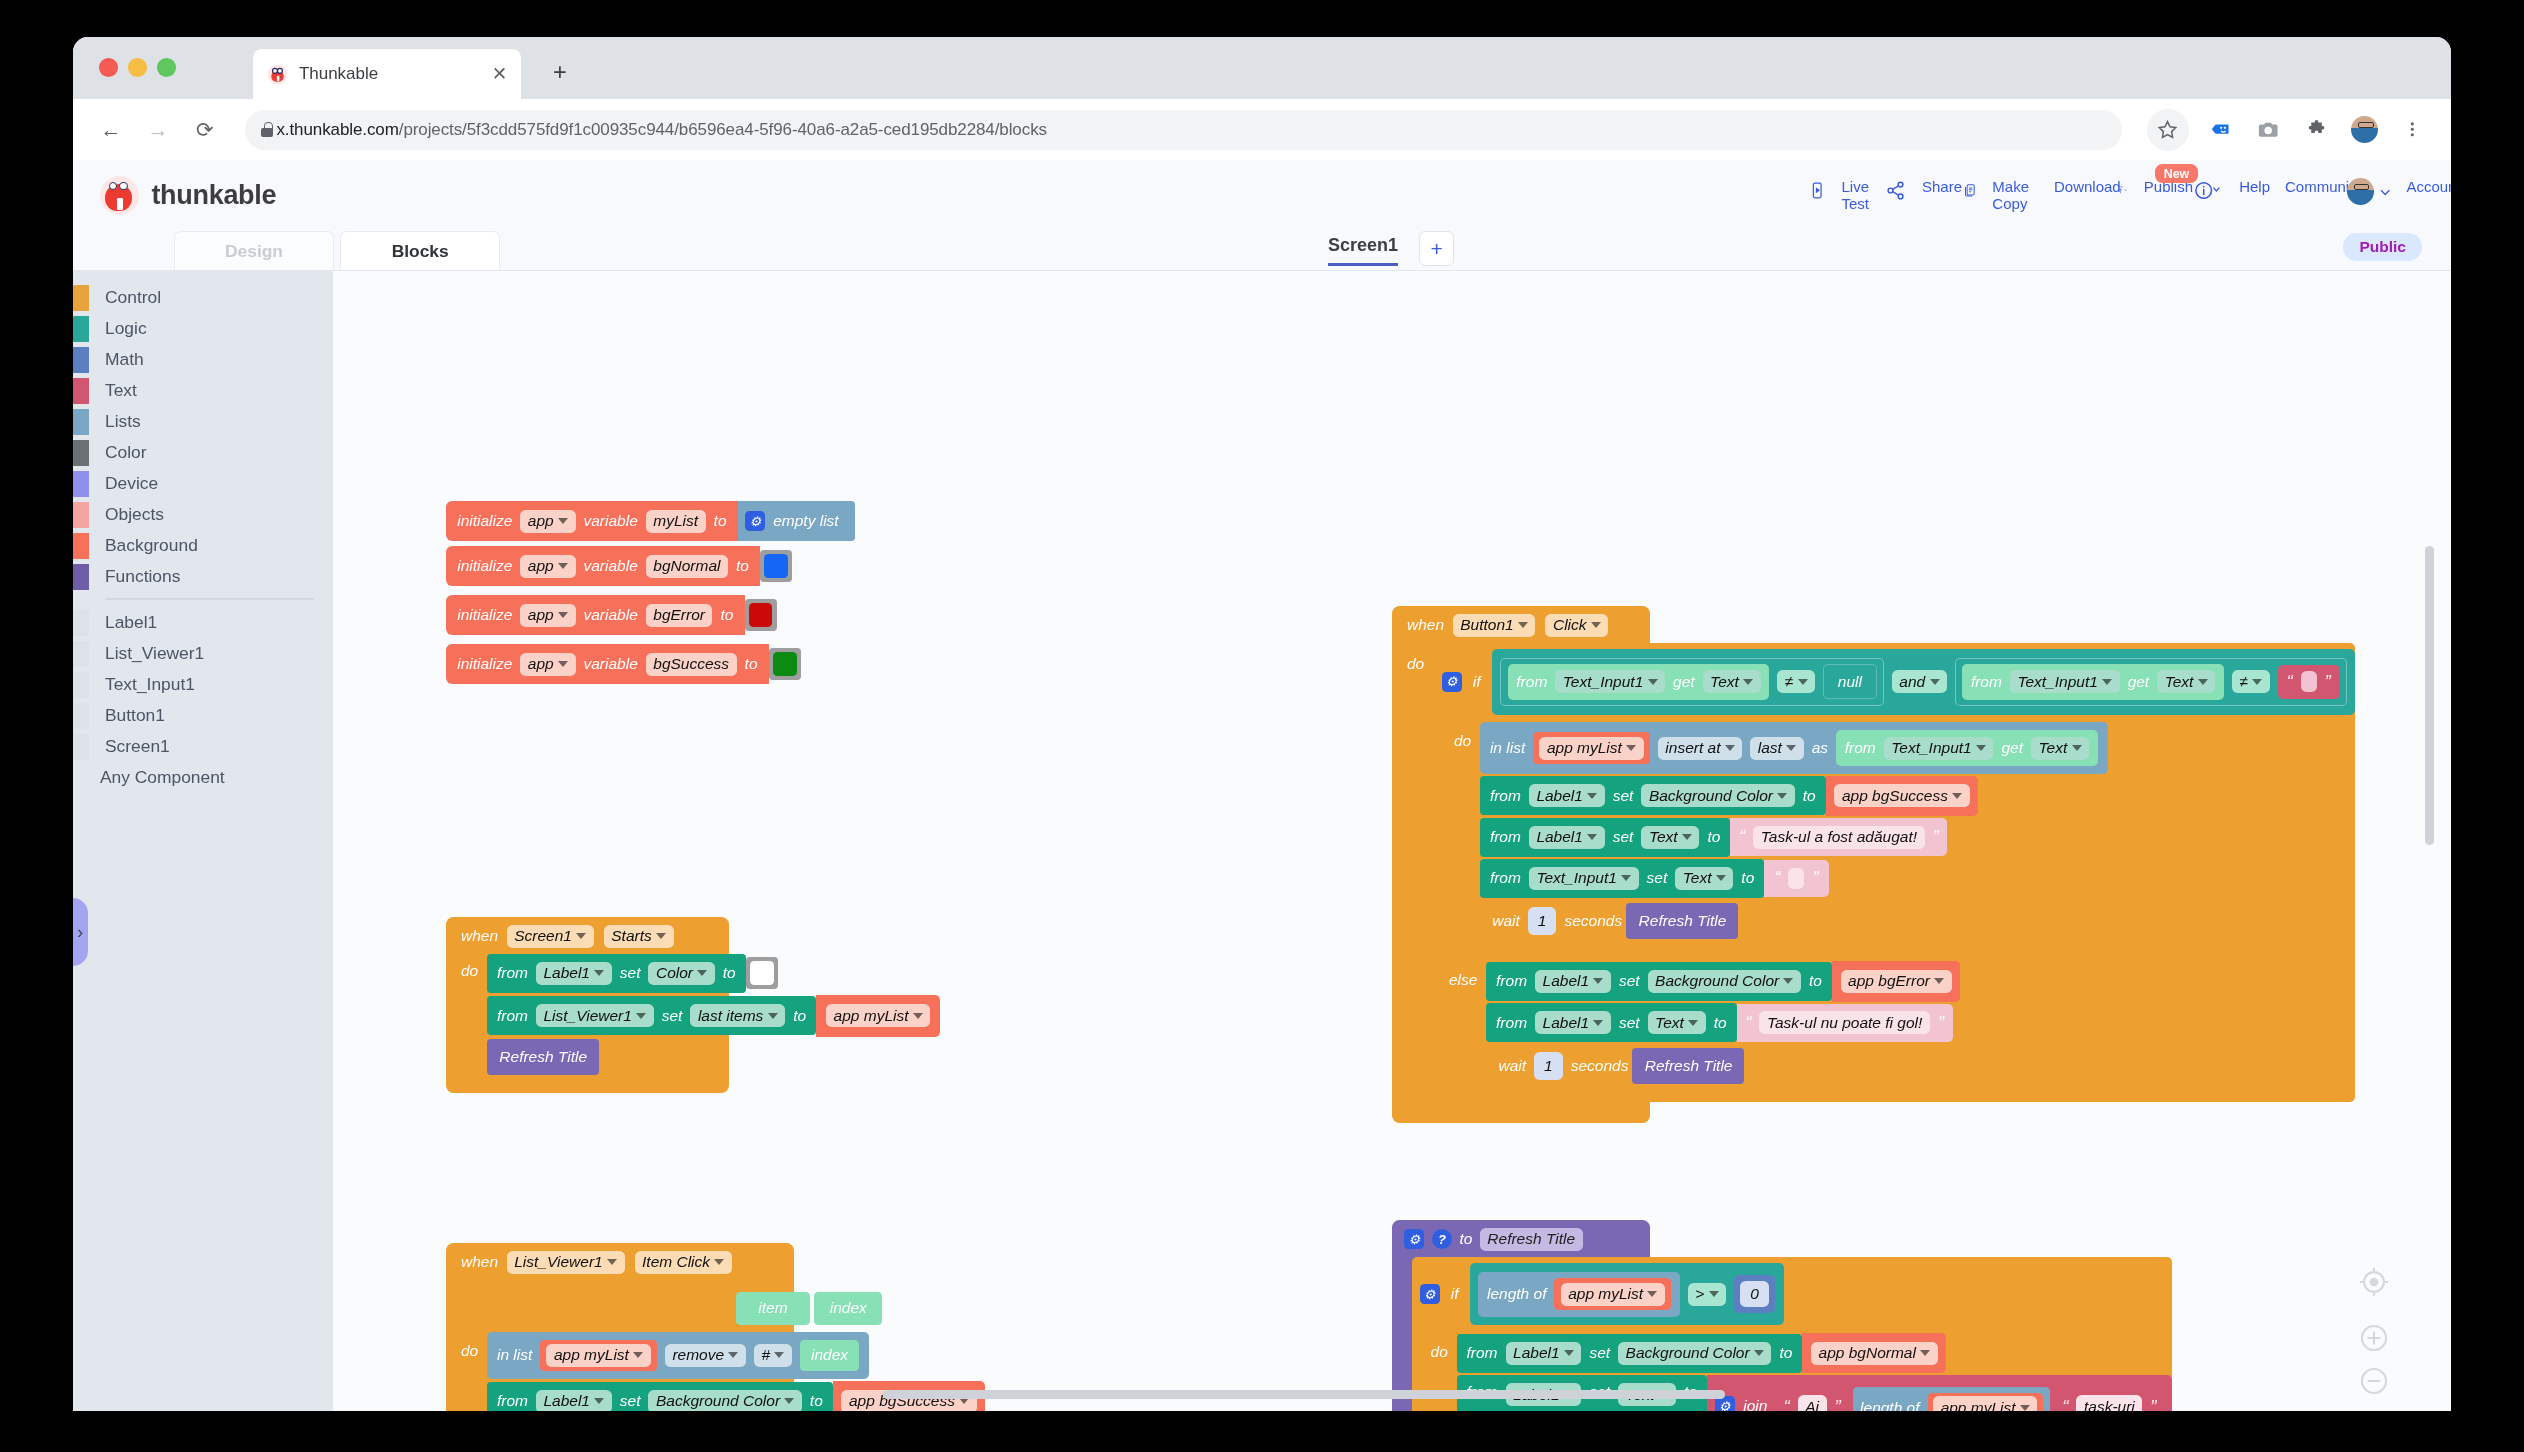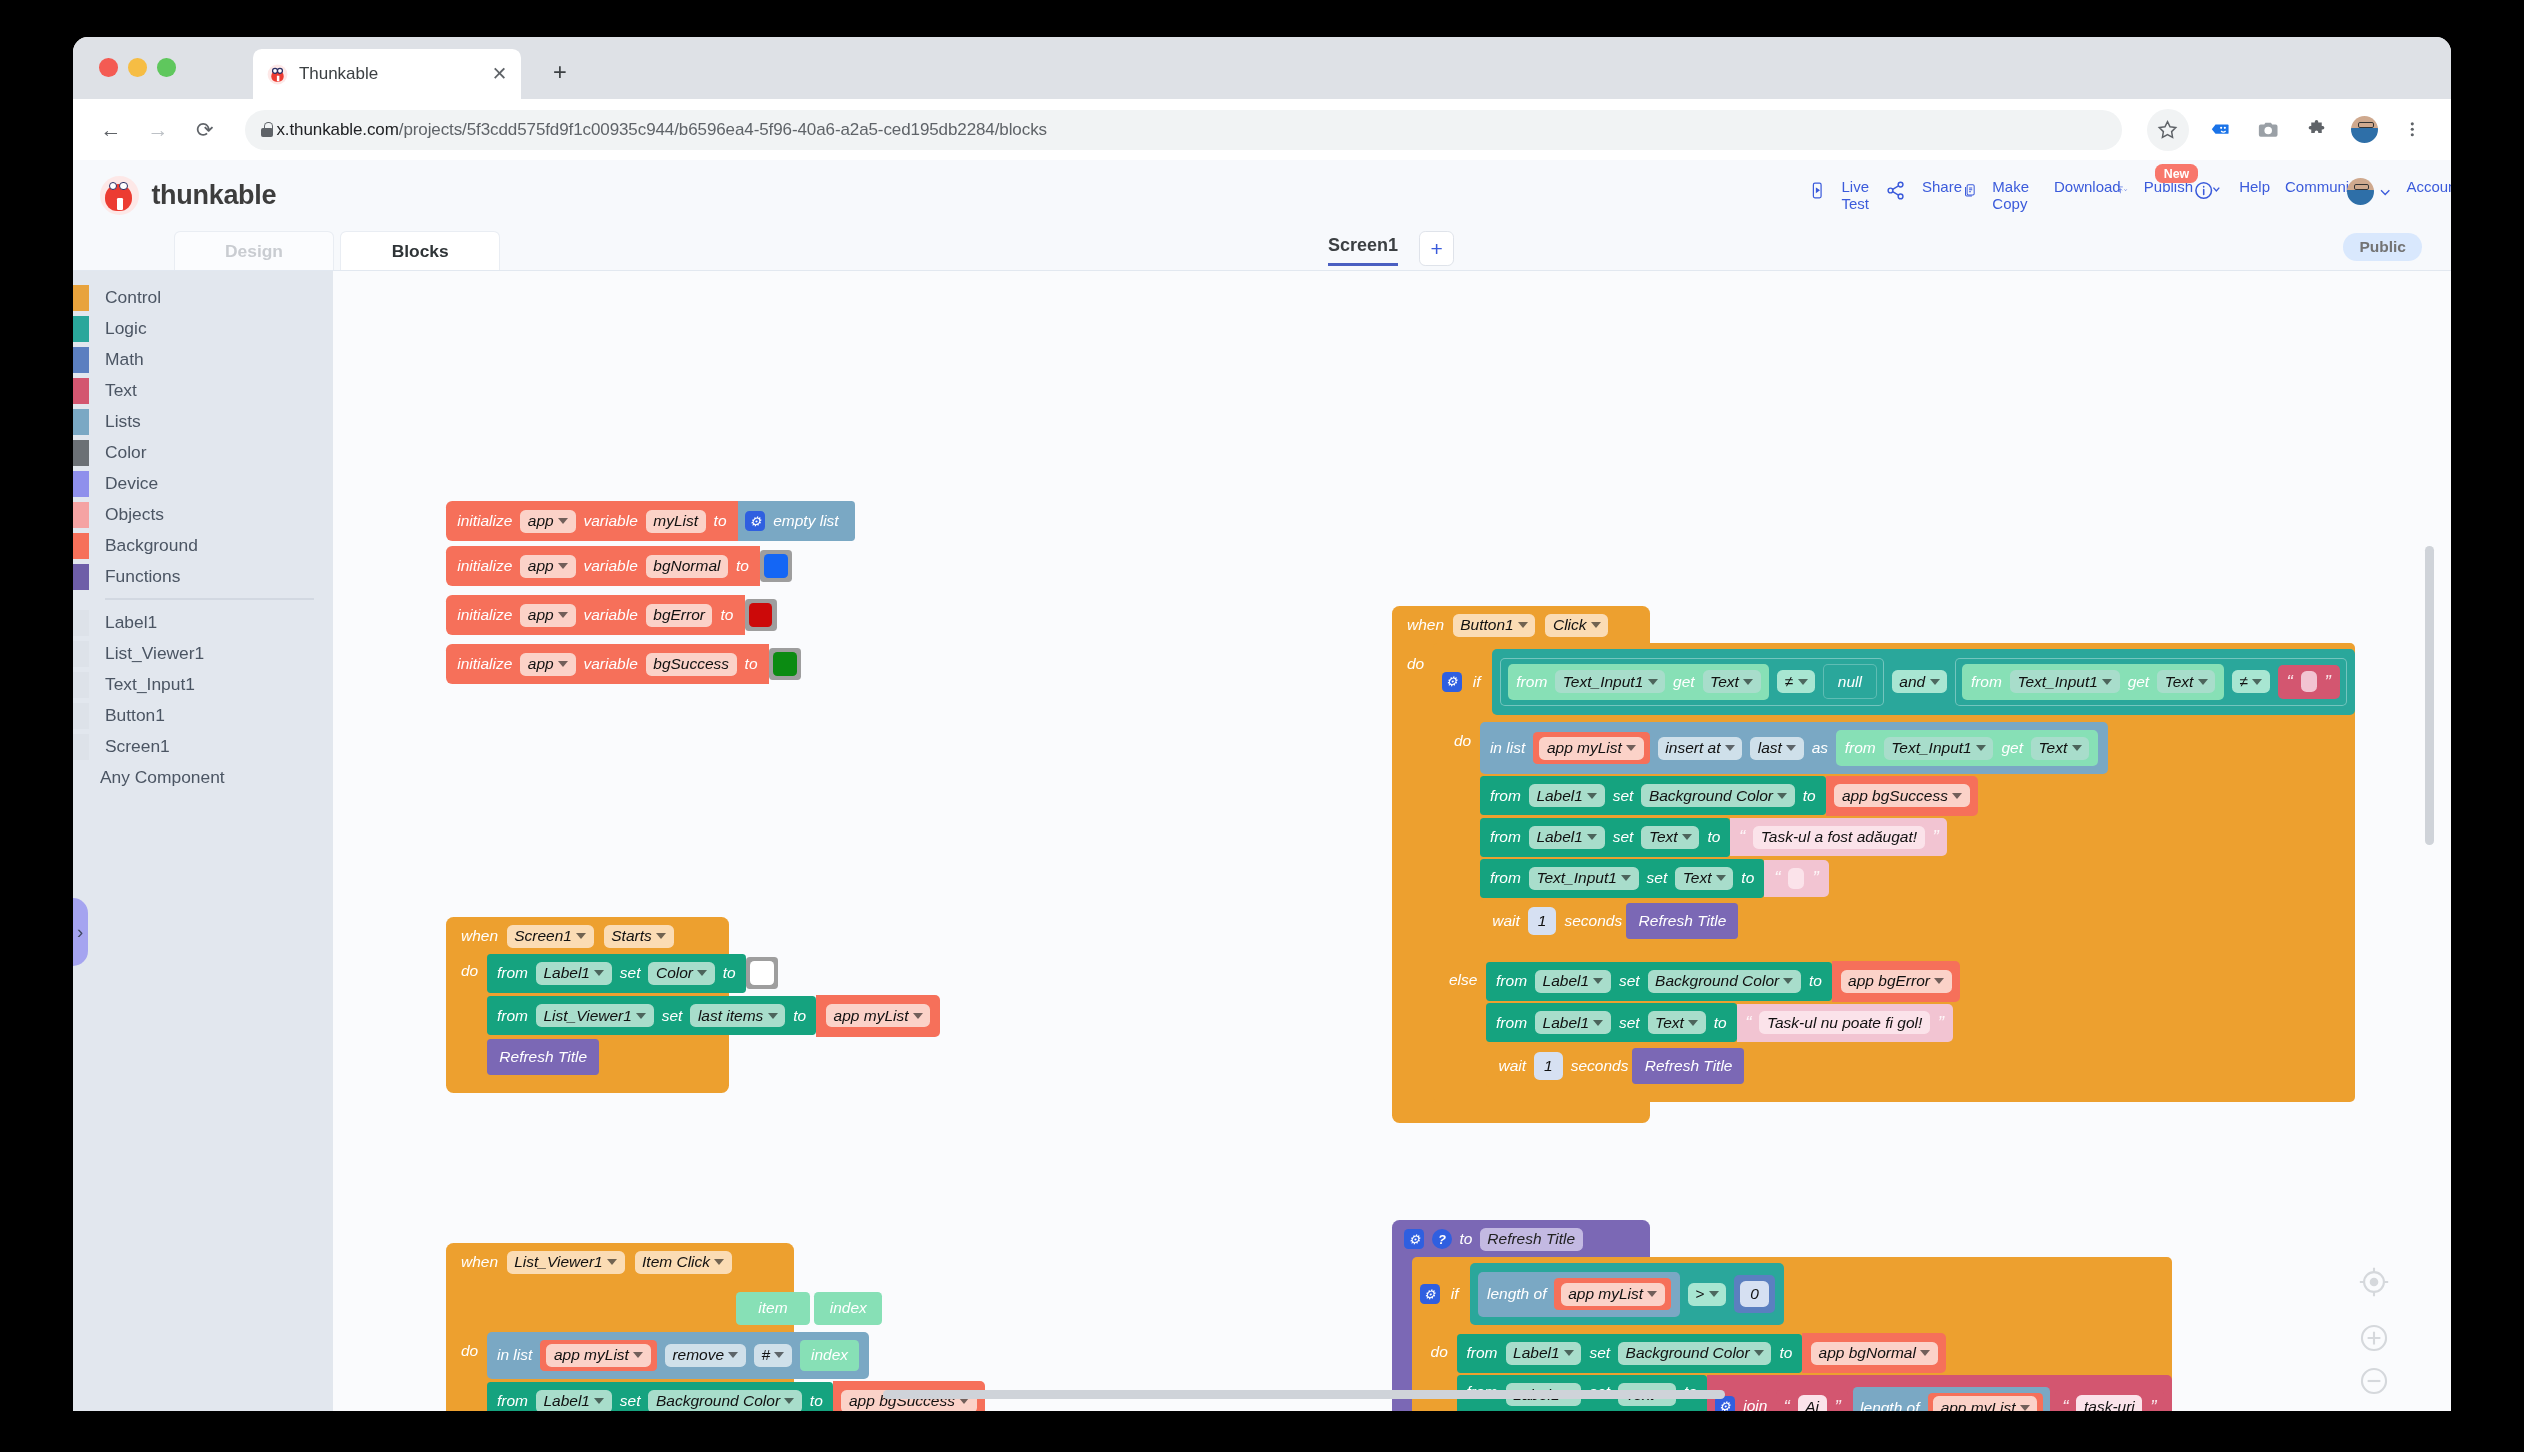--- a/index.html
+++ b/index.html
@@ -82,21 +82,21 @@
              border-bottom:1.2px solid #e2e8f0;}
   .dbtab { width:160px; height:39px; border-radius:6.2px 6.2px 0 0; display:flex; align-items:center; justify-content:center;
            font-size:17.4px; font-weight:700; cursor:pointer; }
   .dbtab.design { background:#fbfcfe; color:#c9ccd1; border:1.2px solid #e9edf3; border-bottom:none;}
   .dbtab.blocks { background:#fff; color:#2f3437; border:1.2px solid #e9edf3; border-bottom:none; margin-left:6.2px;}
 
   .screentab { position:absolute; left:1255px; bottom:0; display:flex; align-items:center; gap:21px;}
   .screen-name { font-size:18px; color:#3c4043; font-weight:600; padding-bottom:7.5px; border-bottom:3.1px solid #4a5fc1;}
   .screen-add { width:35px;height:35px;border:1.2px solid #dfe3ea;border-radius:6.2px;background:#fff;
                 display:flex;align-items:center;justify-content:center;color:#3b5bdb;font-size:21px;margin-bottom:3.7px;}
-  .public-pill { position:absolute; right:29px; bottom:8.7px; background:#d9e8fd; color:#737373;
+  .public-pill { position:absolute; right:29px; bottom:8.7px; background:#d9e8fd; color:#a21caf;
                  font-size:15.5px; font-weight:600; padding:5px 16px; border-radius:13.7px;}
 
   
   .palette { position:absolute; left:0; top:111px; bottom:0; width:260px; background:#e2e7ee; padding-top:11.2px; }
   .pal-item { height:31px; display:flex; align-items:center; cursor:pointer; }
   .pal-swatch { width:16px; height:26px; flex:none; margin-right:16px; }
   .pal-label { font-size:17.4px; color:#4b5563; }
   .pal-sep { height:1.2px; background:#d2d8e1; margin:6.2px 18.6px 7.5px 32px;}
   .flyout { position:absolute; left:-13.7px; top:627px; width:29px; height:68px; background:#a5a4f0;
             border-radius:0 15px 15px 0; display:flex;align-items:center;justify-content:flex-end;

